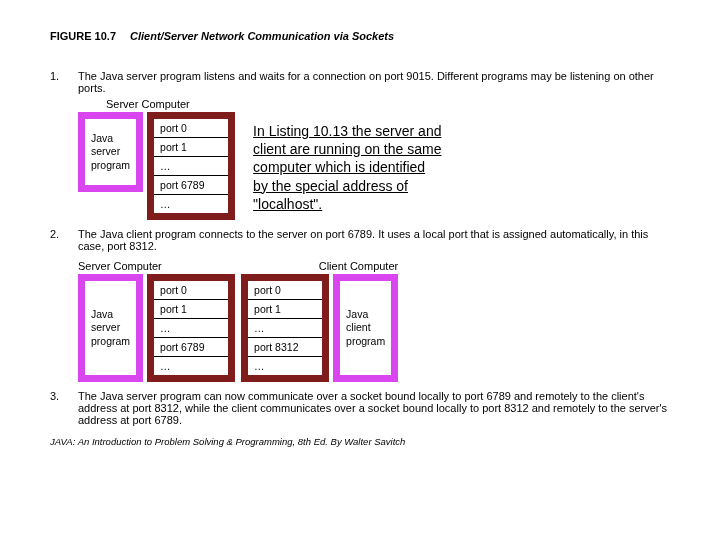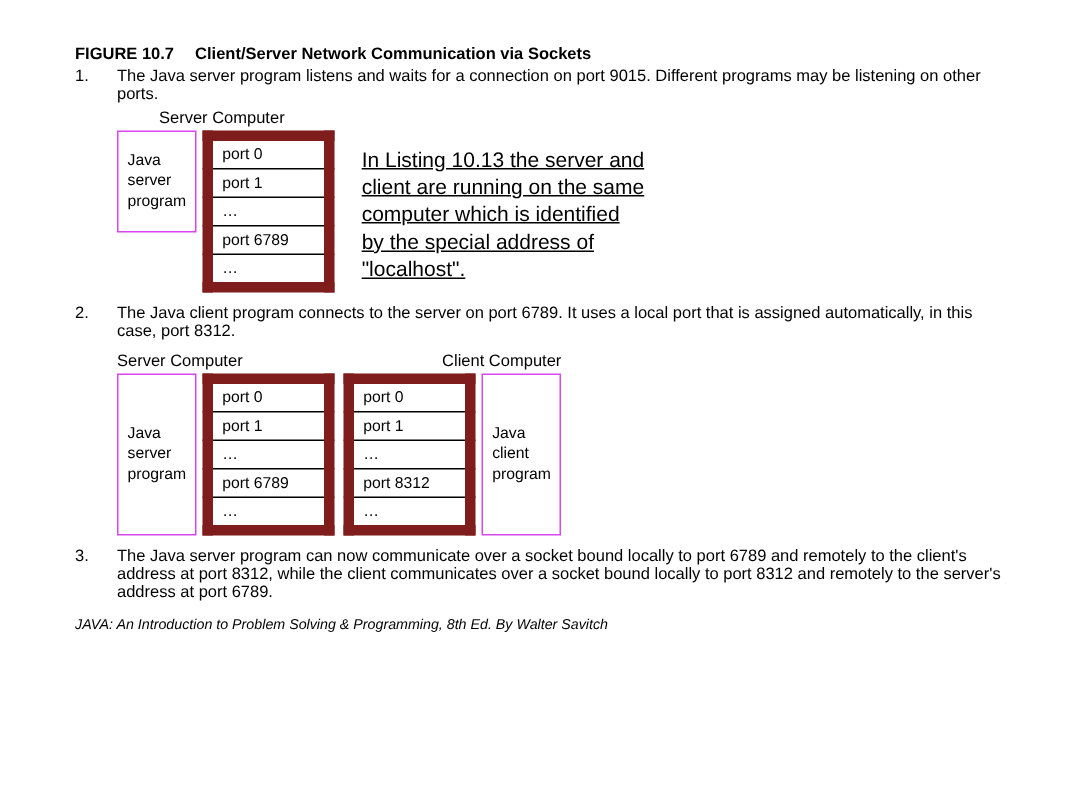--- a/index.html
+++ b/index.html
@@ -12,24 +12,24 @@
     font-size: 11px;
     color: #000;
   }
   .page {
     padding: 30px 50px 10px 50px;
   }
   .fig-line {
     display: flex;
     align-items: baseline;
     gap: 14px;
-    margin-bottom: 3px;
+    margin-bottom: 28px;
   }
   .fig-label { font-weight: bold; }
-  .fig-title { font-weight: bold; }
+  .fig-title { font-weight: bold; font-style: italic; }
   ol.steps {
     list-style: none;
     margin: 0;
     padding: 0;
   }
   ol.steps > li {
     display: flex;
     gap: 14px;
     margin-bottom: 8px;
   }
@@ -38,21 +38,21 @@
   .caption {
     margin: 4px 0 2px 28px;
   }
   .diagram {
     margin-left: 28px;
     display: flex;
     align-items: flex-start;
     gap: 4px;
   }
   .prog-box {
-    border: 1px solid #d946ef;
+    border: 7px solid #d946ef;
     padding: 4px 6px;
     font-size: 10.5px;
     line-height: 1.25;
     min-height: 58px;
     display: flex;
     align-items: center;
   }
   .port-list {
     border: 7px solid #7f1d1d;
     border-collapse: collapse;

